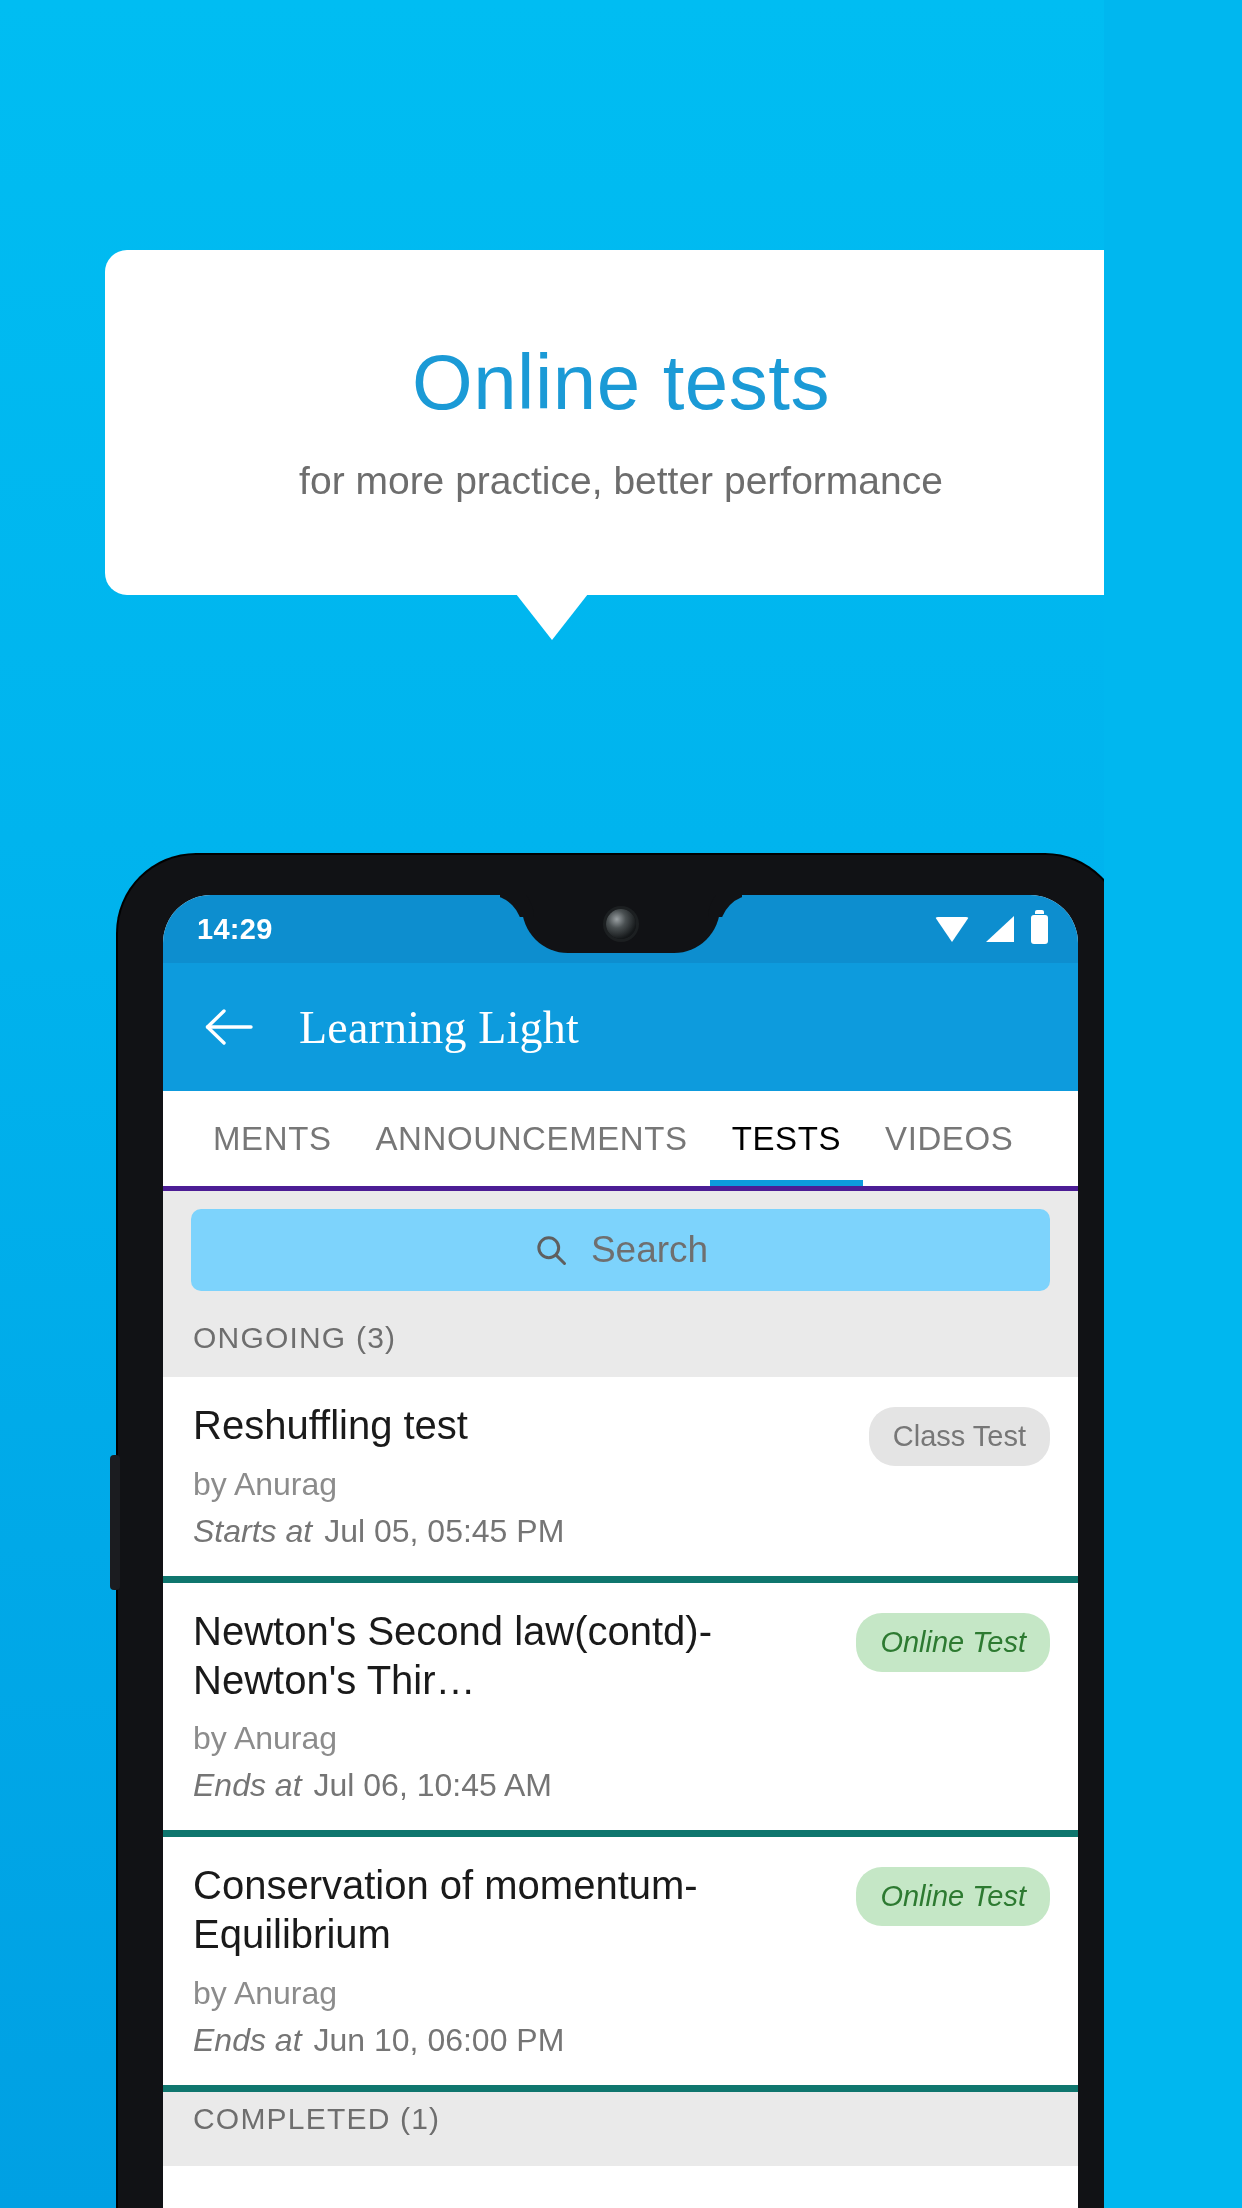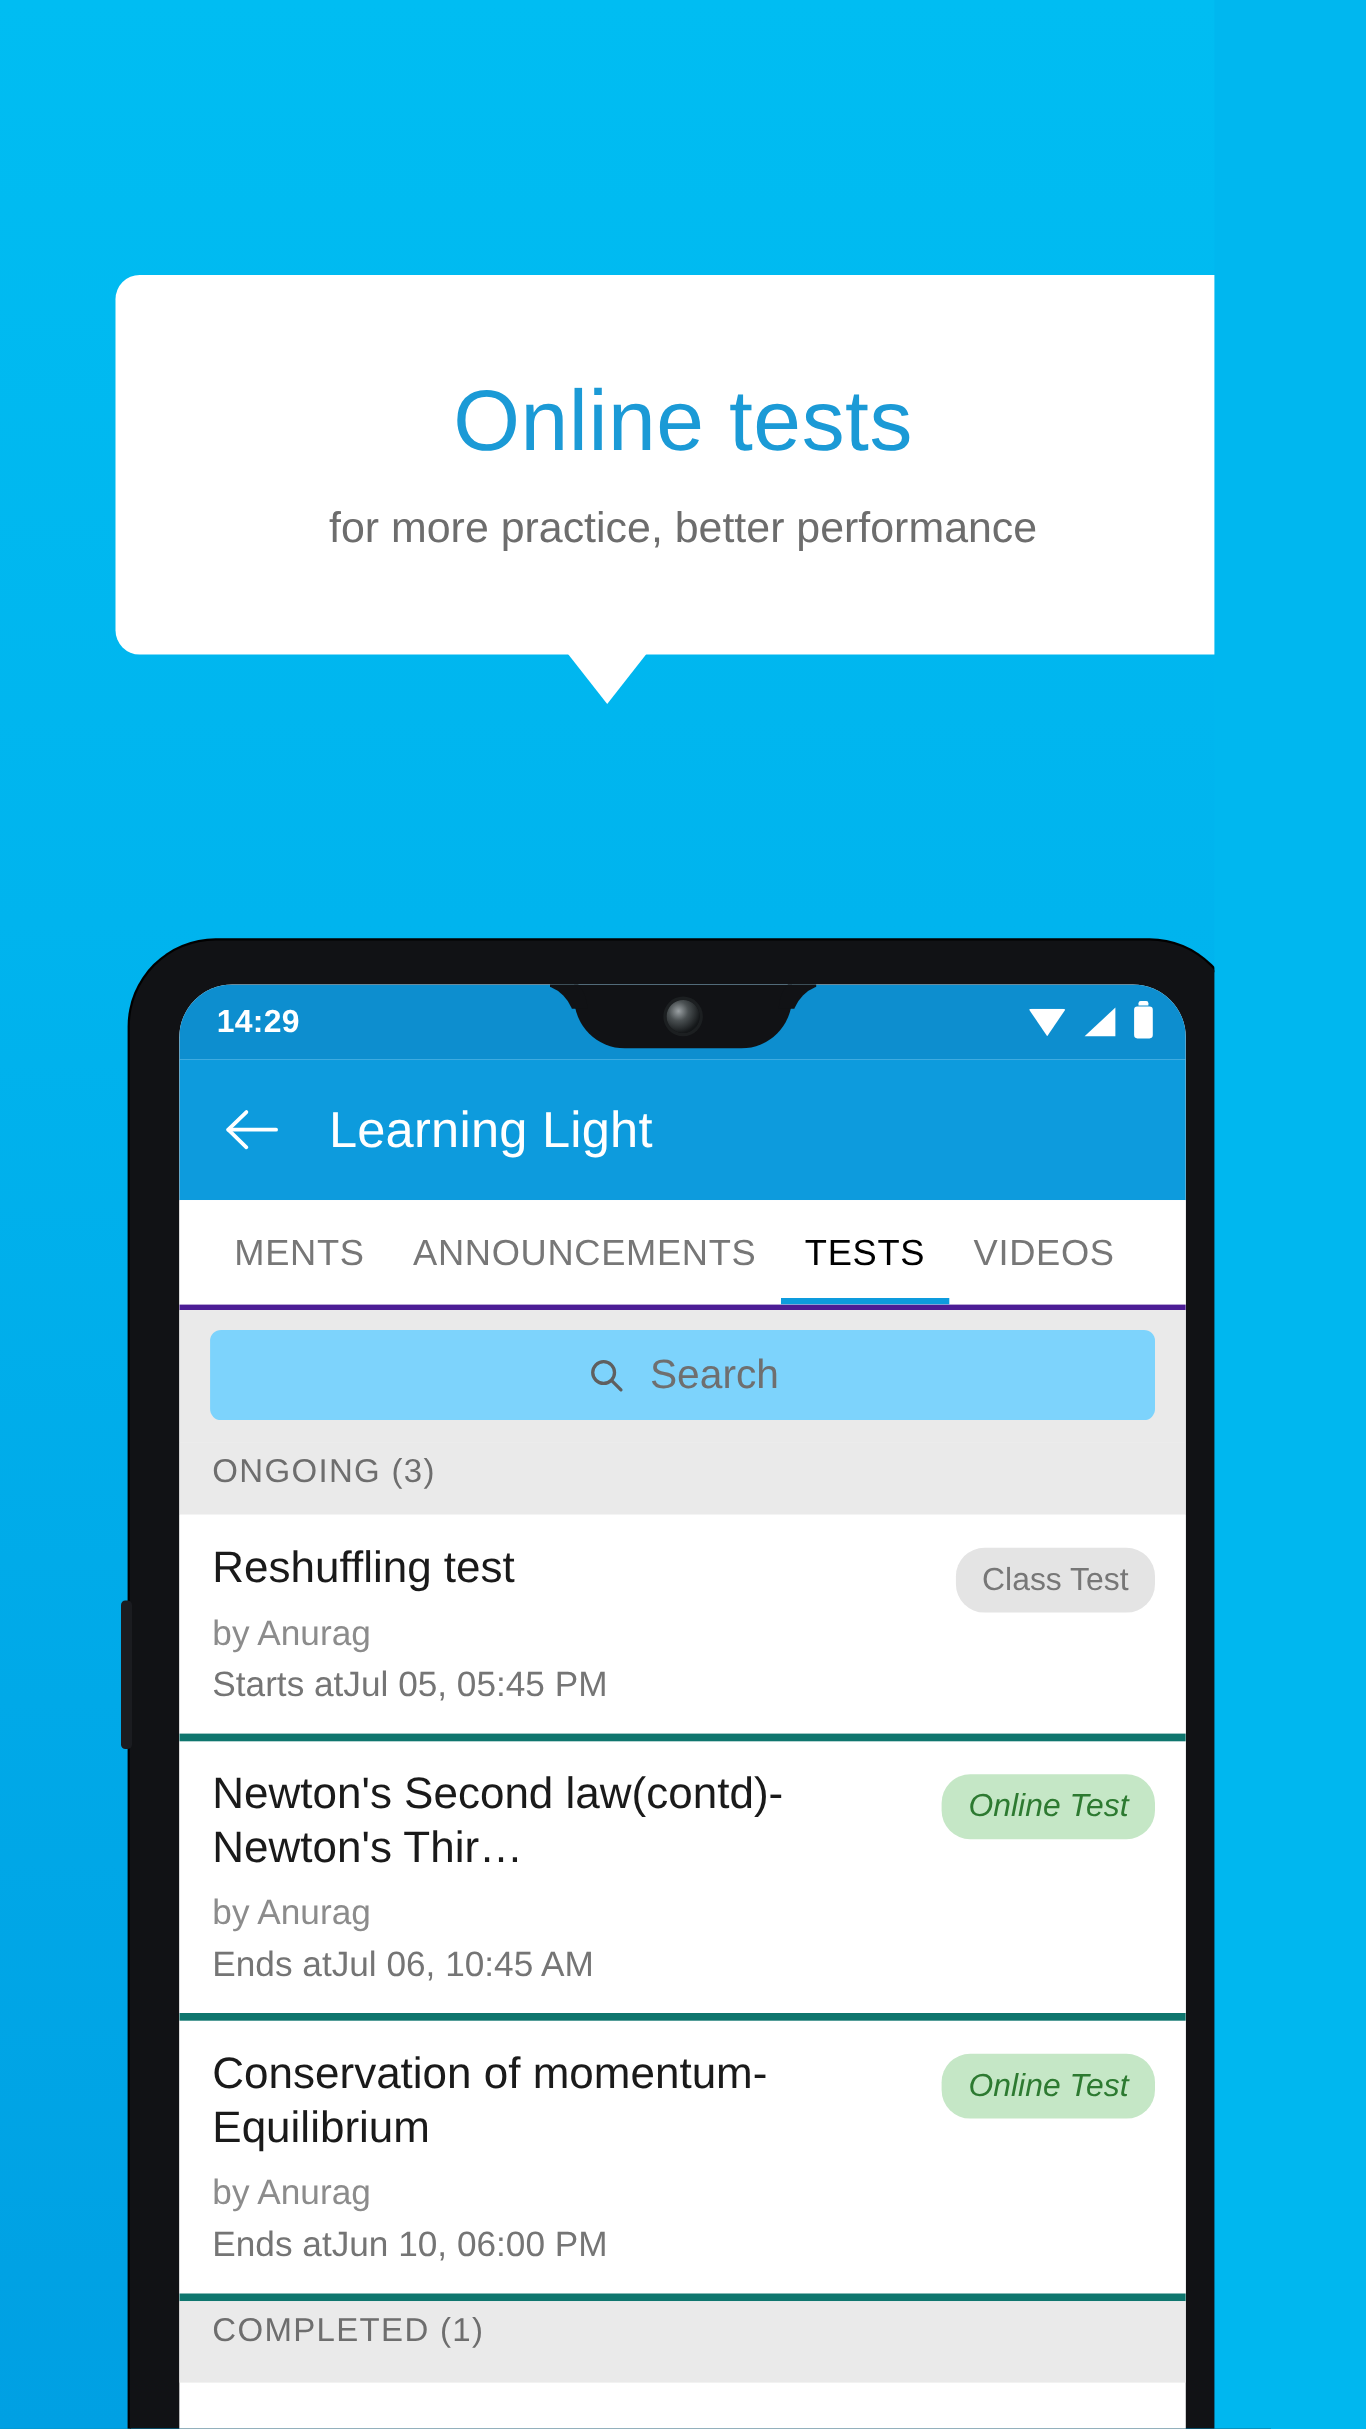--- a/index.html
+++ b/index.html
@@ -187,20 +187,21 @@
   }
 
   
   .appbar {
     height: 128px;
     background: #0d9bdd;
     display: flex;
     align-items: center;
     padding-left: 38px;
     box-sizing: border-box;
+    font-family: Liberation Serif, serif;
   }
   .back-arrow {
     width: 56px;
     height: 56px;
     display: flex;
     align-items: center;
     justify-content: center;
     flex: 0 0 auto;
   }
   .appbar-title {
@@ -292,21 +293,21 @@
   .test-author {
     margin-top: 16px;
     font-size: 32px;
     color: #8c8c8c;
   }
   .test-time {
     margin-top: 10px;
     font-size: 32px;
     color: #757575;
   }
-  .test-time .lbl { margin-right: 0; }
+  .test-time .lbl { margin-right: 12px; font-style: italic; }
   .badge {
     flex: 0 0 auto;
     margin-top: 6px;
     border-radius: 26px;
     font-size: 29px;
     padding: 13px 24px;
     white-space: nowrap;
   }
   .badge.class { background: #e4e4e4; color: #777777; }
   .badge.online { background: #c5e7c6; color: #2d7a31; font-style: italic; }

